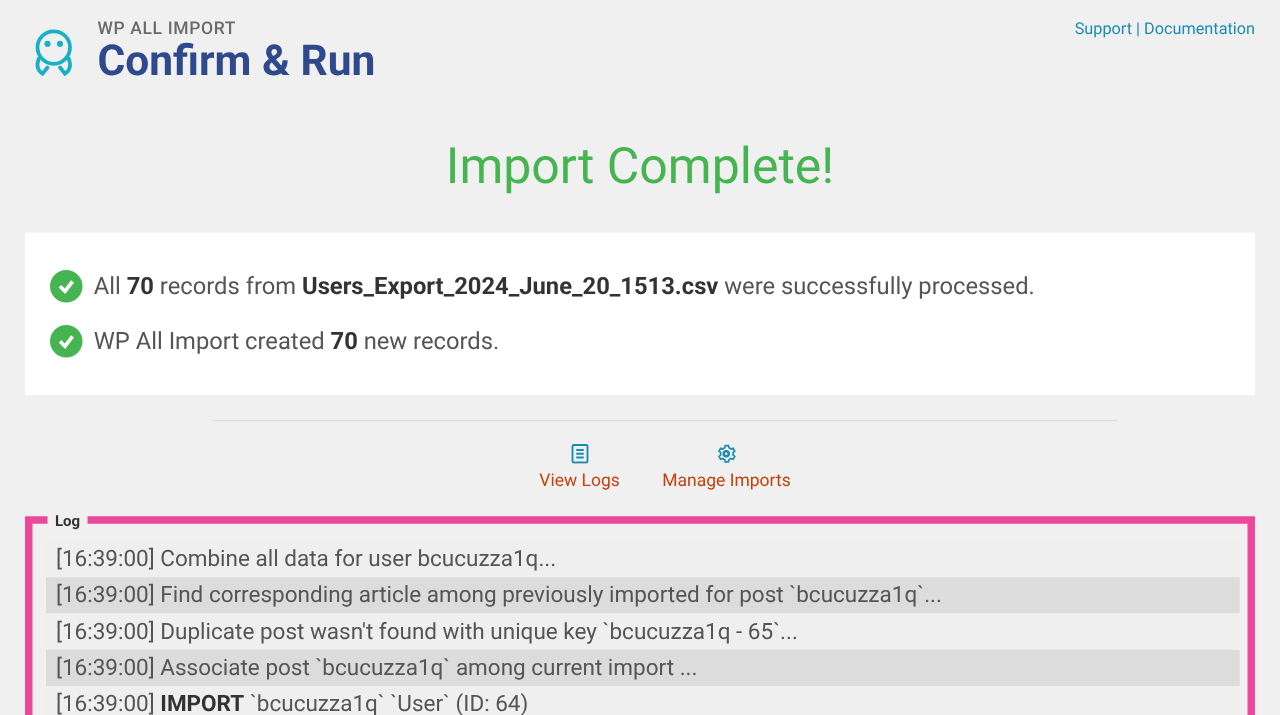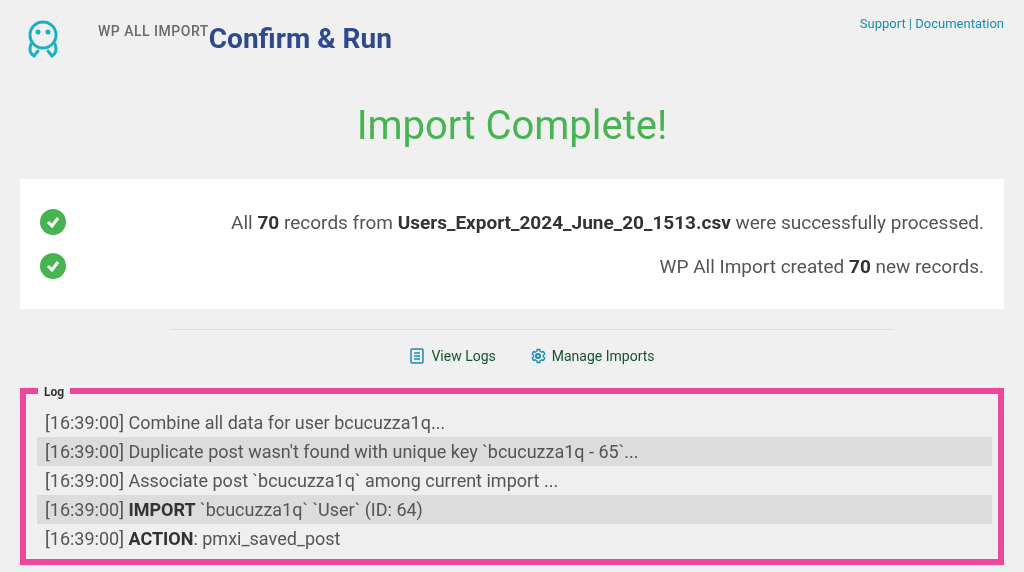--- a/index.html
+++ b/index.html
@@ -26,33 +26,32 @@
       align-items: center;
       gap: 12px;
     }
     .logo-icon {
       width: 46px;
       height: 46px;
       flex-shrink: 0;
     }
     .header-titles {
       display: flex;
-      flex-direction: row;
+      flex-direction: column;
       line-height: 1.1;
-      margin-left: 20px;
     }
     .header-subtitle {
       color: #6a6a6a;
       font-size: 14px;
       font-weight: 500;
       letter-spacing: 0.5px;
     }
     .header-title {
       color: #2e4a8c;
-      font-size: 28px;
+      font-size: 34px;
       font-weight: 700;
     }
     .header-right {
       font-size: 13px;
       color: #1a8bb3;
       text-align: center;
     }
     .header-right a {
       color: #1a8bb3;
       text-decoration: none;
@@ -66,23 +65,22 @@
       margin: 30px 0 30px 0;
     }
     .summary-card {
       background: #fff;
       margin: 0 20px;
       padding: 30px 20px;
     }
     .summary-row {
       display: flex;
       align-items: center;
-      gap: 20px;
+      gap: 9px;
       margin-bottom: 18px;
-      justify-content: space-between;
     }
     .summary-row:last-child {
       margin-bottom: 0;
     }
     .check-icon {
       width: 26px;
       height: 26px;
       border-radius: 50%;
       background: #46b450;
       display: flex;
@@ -108,25 +106,26 @@
     .actions-bar {
       margin: 20px 130px 20px 170px;
       border-top: 1px solid #ddd;
       padding-top: 18px;
       text-align: center;
     }
     .action-link {
       display: inline-flex;
       align-items: center;
       gap: 6px;
-      color: #14532d;
+      color: #c2410c;
       font-size: 14px;
       text-decoration: none;
       cursor: pointer;
       margin: 0 15px;
+      flex-direction: column;
     }
     .action-link .mini-icon {
       width: 16px;
       height: 16px;
     }
     .log-panel {
       margin: 15px 20px 0 20px;
       border: 6px solid #ec4899;
       position: relative;
       background: #f0f0f0;
@@ -244,18 +243,19 @@
       </svg>
     </span>
     <span>Manage Imports</span>
   </a>
 </div>
 
 <div class="log-panel">
   <div class="log-legend">Log</div>
   <div class="log-body" id="log-body">
       <div class="log-row">[16:39:00] Combine all data for user bcucuzza1q...</div>
+      <div class="log-row">[16:39:00] Find corresponding article among previously imported for post `bcucuzza1q`...</div>
       <div class="log-row">[16:39:00] Duplicate post wasn't found with unique key `bcucuzza1q - 65`...</div>
       <div class="log-row">[16:39:00] Associate post `bcucuzza1q` among current import ...</div>
       <div class="log-row">[16:39:00] <strong>IMPORT</strong> `bcucuzza1q` `User` (ID: 64)</div>
       <div class="log-row">[16:39:00] <strong>ACTION</strong>: pmxi_saved_post</div>
     </div>
 </div>
 
 </body></html>

